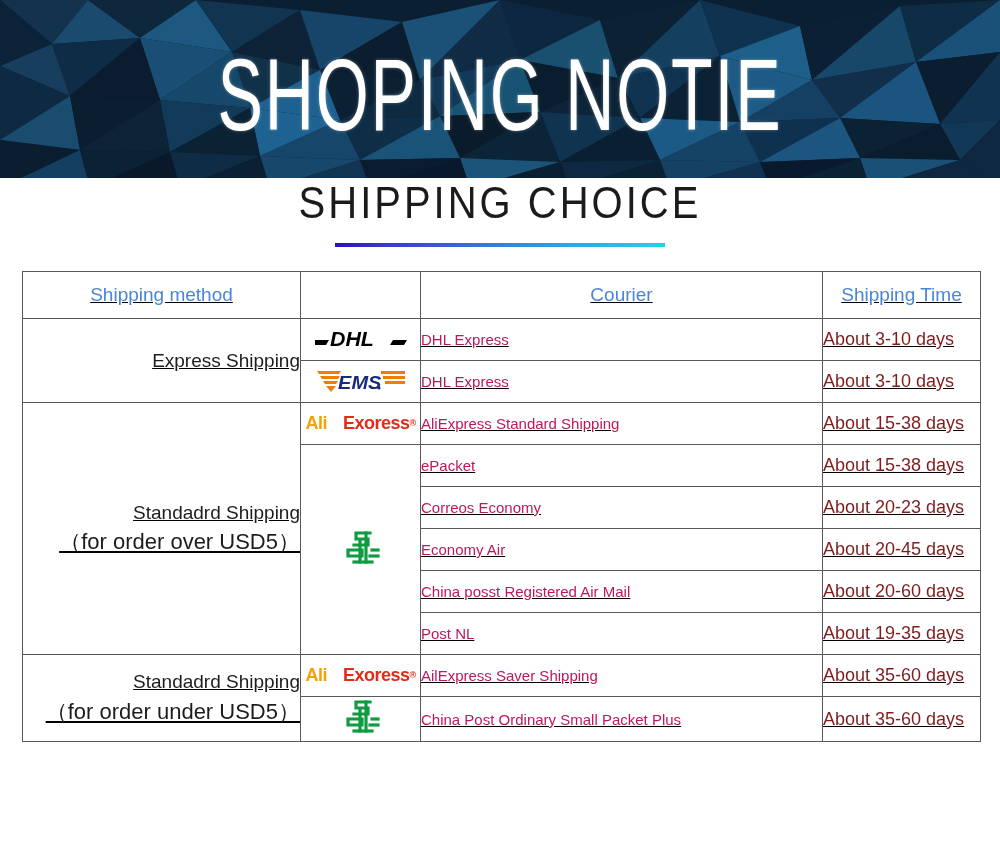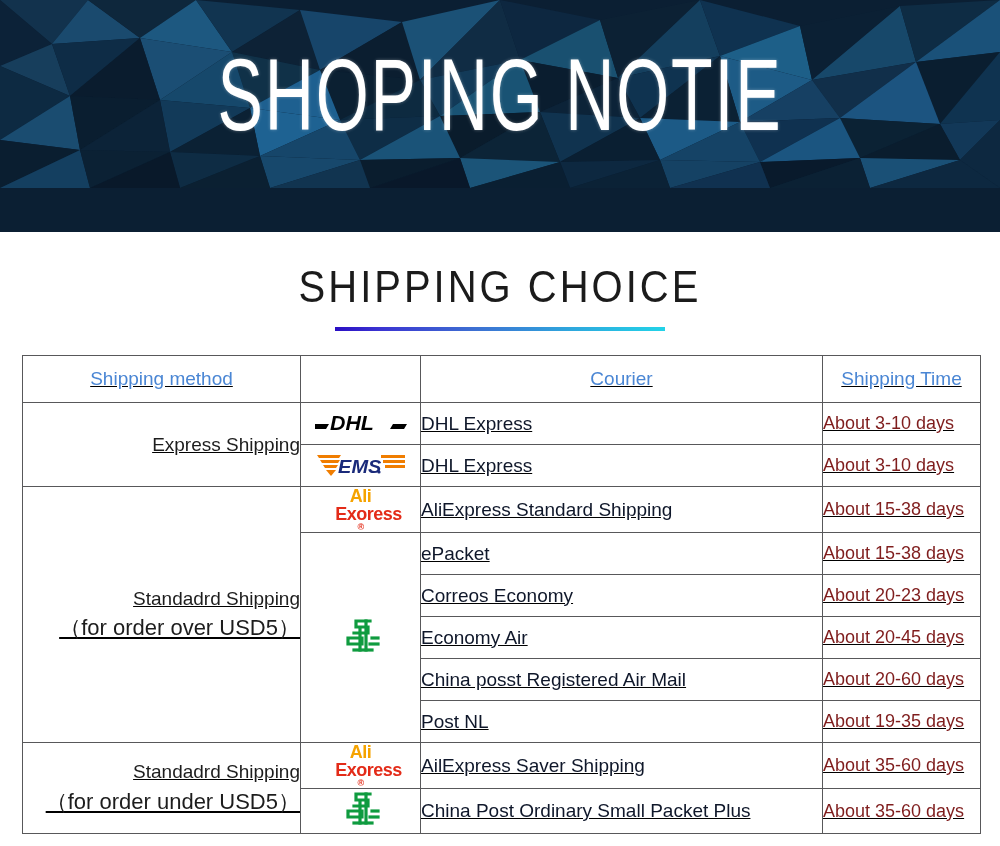--- a/index.html
+++ b/index.html
@@ -11,21 +11,21 @@
     height: 846px;
     background: #ffffff;
     font-family: "Liberation Sans", sans-serif;
     overflow: hidden;
   }
 
   
   .banner {
     position: relative;
     width: 1000px;
-    height: 232px;
+    height: 178px;
     background: #0b1f33;
     overflow: hidden;
   }
   .banner svg.poly {
     position: absolute;
     top: 0; left: 0;
     width: 1000px;
     height: 188px;
     display: block;
   }
@@ -44,21 +44,20 @@
     letter-spacing: 2px;
     transform: scaleY(1.38) scaleX(0.92);
     transform-origin: center center;
     white-space: nowrap;
     text-shadow: 0 0 3px rgba(255,255,255,0.35);
   }
 
   
   .subtitle-wrap {
     width: 1000px;
-    padding-top: 30px;
     text-align: center;
   }
   .subtitle {
     display: inline-block;
     font-family: "Liberation Sans", sans-serif;
     font-size: 40px;
     font-weight: 300;
     color: #1b1b1b;
     letter-spacing: 3px;
     transform: scaleY(1.12);
@@ -109,22 +108,22 @@
     color: #1d1d1d;
     line-height: 1.45;
     padding: 4px 6px;
   }
   .method-sub {
     display: block;
     font-size: 22px;
   }
   .courier-cell {
     text-align: left;
-    font-size: 19px;
-    color: #0f172a;
+    font-size: 15px;
+    color: #be185d;
     padding-left: 14px;
     white-space: nowrap;
   }
   .time-cell {
     text-align: left;
     font-size: 18px;
     color: #7f1d1d;
     white-space: nowrap;
   }
   .logo-cell {
@@ -138,21 +137,20 @@
     justify-content: center;
     line-height: 1;
   }
   
   .alix {
     font-family: "Liberation Sans", sans-serif;
     font-weight: bold;
     font-size: 18px;
     letter-spacing: -0.5px;
     white-space: nowrap;
-    flex-direction: column;
   }
   .alix .a1 { color: #f5a300; }
   .alix .a2 { color: #e32b18; margin-left: 16px; }
   .alix .rmark { color: #e32b18; font-size: 9px; vertical-align: super; }
 </style>
 </head>
 <body>
 
 <div class="banner">
   <svg class="poly" viewBox="0 0 1000 188" preserveAspectRatio="none">

